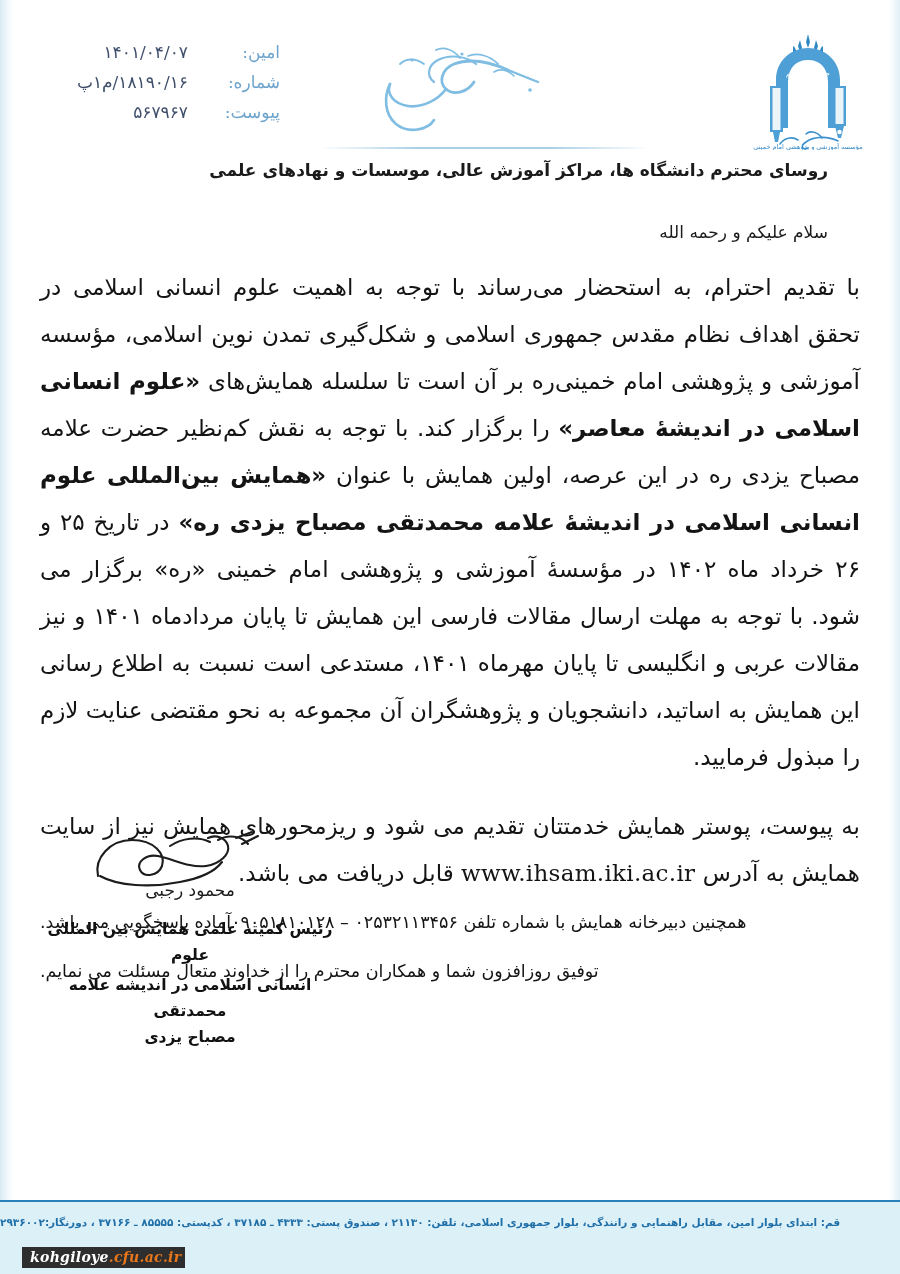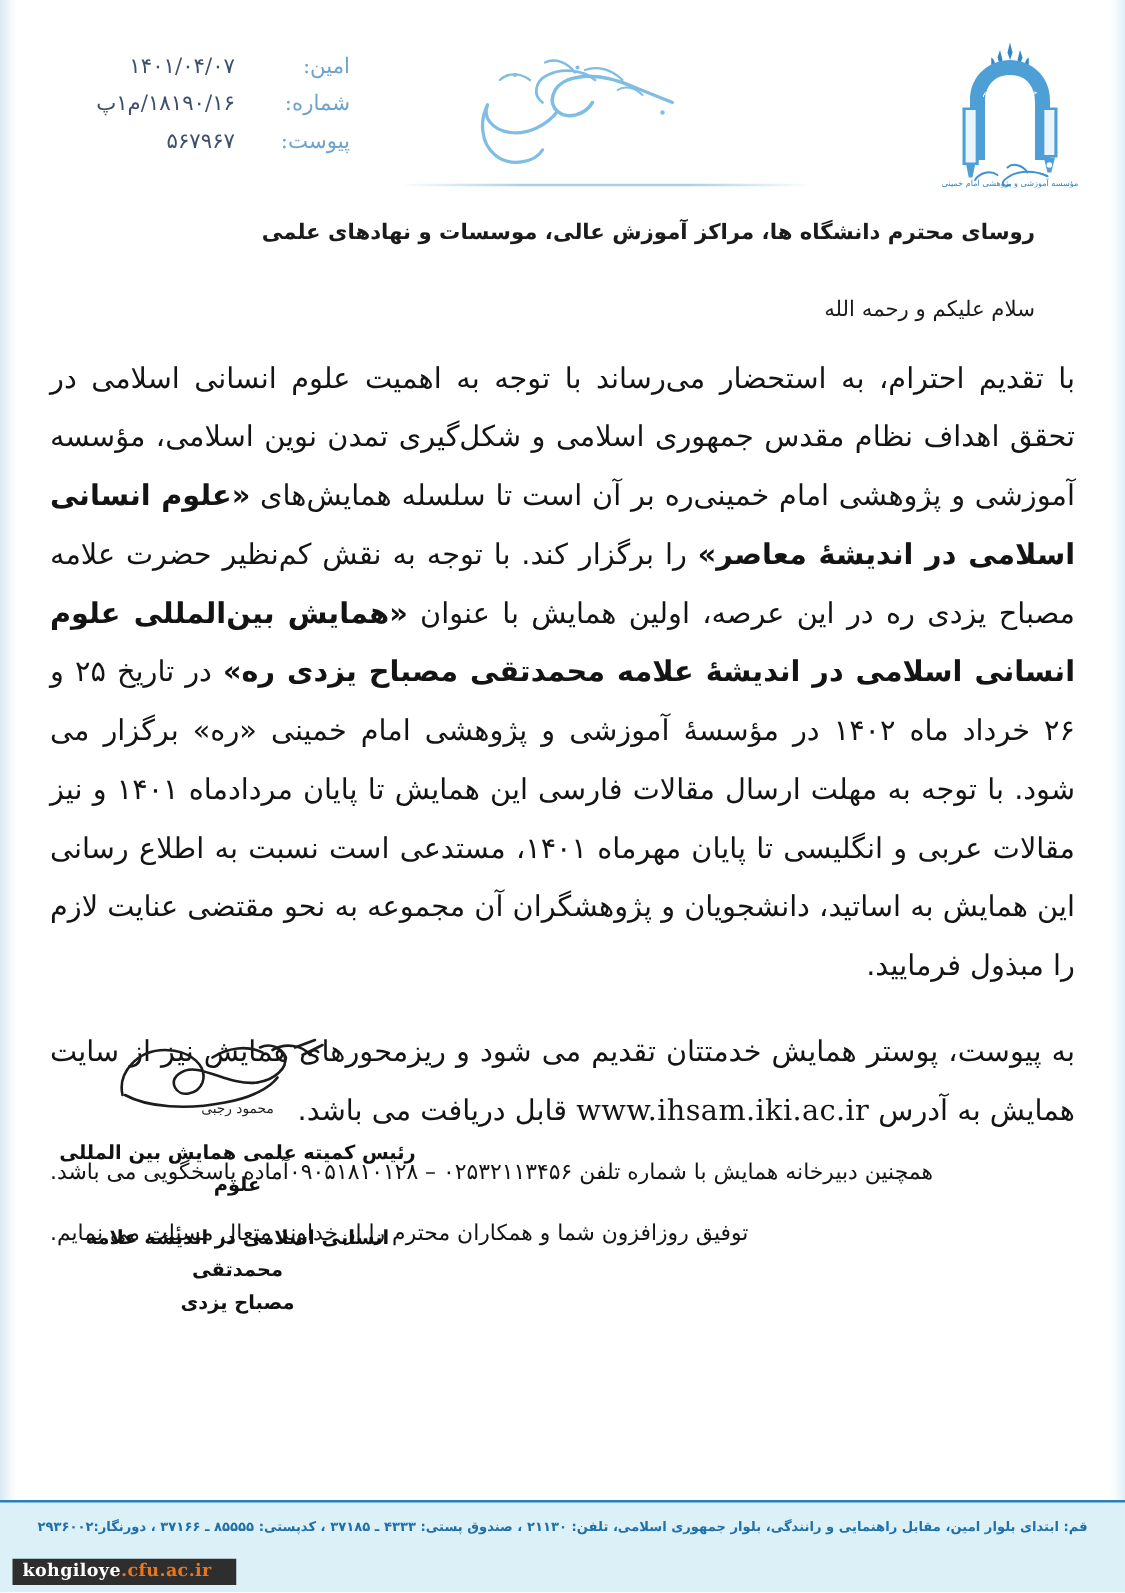--- a/index.html
+++ b/index.html
@@ -99,21 +99,21 @@
     top: 147px;
     left: 320px;
     width: 330px;
     height: 2px;
     background: linear-gradient(to right, rgba(160,200,228,0), #a9cfe6 30%, #a9cfe6 70%, rgba(160,200,228,0));
   }
 
   
   .body-area {
     position: absolute;
-    top: 176px;
+    top: 160px;
     right: 0;
     width: 888px;
     direction: rtl;
   }
 
   .addressee {
     margin: 0 72px 0 0;
     padding: 0;
     font-size: 17px;
     font-weight: bold;
@@ -169,21 +169,21 @@
     text-align: center;
     direction: rtl;
   }
   .sig-scribble {
     position: relative;
     height: 68px;
     width: 240px;
     margin: 0 auto;
   }
   .sig-name {
-    font-size: 11px;
+    font-size: 17px;
     color: #1b1b1b;
     margin-top: -16px;
     font-family: "DejaVu Sans", "Liberation Sans", sans-serif;
   }
   .sig-title {
     margin-top: 16px;
     font-size: 15.5px;
     line-height: 26px;
     font-weight: bold;
     color: #121212;
@@ -198,38 +198,39 @@
     height: 72px;
     background: #dcf0f8;
     border-top: 2px solid #2b7fb8;
     direction: rtl;
     overflow: hidden;
   }
   .footer-line {
     color: #1f6fa8;
     font-size: 10.5px;
     font-weight: bold;
-    text-align: center;
+    text-align: left;
     direction: rtl;
     white-space: nowrap;
     font-family: "DejaVu Sans", "Liberation Sans", sans-serif;
   }
   .footer-line.l1 { margin-top: 14px; }
   .footer-line.l2 { margin-top: 12px; }
 
   .watermark {
     position: absolute;
-    left: 10px;
+    left: 22px;
     bottom: 6px;
     background: #2e2e2e;
     color: #ffffff;
     font-family: "DejaVu Serif", "Liberation Serif", serif;
+    font-style: italic;
     font-weight: bold;
     font-size: 14px;
-    padding: 2px 20px 3px 8px;
+    padding: 2px 4px 3px 8px;
     letter-spacing: .3px;
     direction: ltr;
     z-index: 40;
   }
   .watermark .dom { color: #e8761a; }
 </style>
 </head>
 <body>
 
 <div class="page">
@@ -338,21 +339,21 @@
           <path d="M30 48 C48 58 80 60 110 54 C132 50 146 42 152 34"></path>
           <path d="M100 18 C112 10 128 8 140 14"></path>
           <path d="M148 12 C158 6 172 8 178 16"></path>
           <path d="M166 10 L182 4"></path>
           <path d="M172 16 L188 8"></path>
         </g>
       </svg>
     </div>
     <div class="sig-name">محمود رجبی</div>
     <div class="sig-title">رئیس کمیته علمی همایش بین المللی علوم</div>
-    <div class="sig-title" style="margin-top:16px">انسانی اسلامی در اندیشه علامه محمدتقی</div>
+    <div class="sig-title" style="margin-top:4px">انسانی اسلامی در اندیشه علامه محمدتقی</div>
     <div class="sig-title" style="margin-top:0">مصباح یزدی</div>
   </div>
 
   <div class="footer">
     <div class="footer-line l1">قم: ابتدای بلوار امین، مقابل راهنمایی و رانندگی، بلوار جمهوری اسلامی،  تلفن: ۲۱۱۳۰ ، صندوق پستی: ۴۳۳۳ ـ ۳۷۱۸۵ ، کدپستی: ۸۵۵۵۵ ـ ۳۷۱۶۶ ، دورنگار:۲۹۳۶۰۰۲</div>
   </div>
 
   <div class="watermark"><span>kohgiloye</span><span class="dom">.cfu.ac.ir</span></div>
 
 </div>

